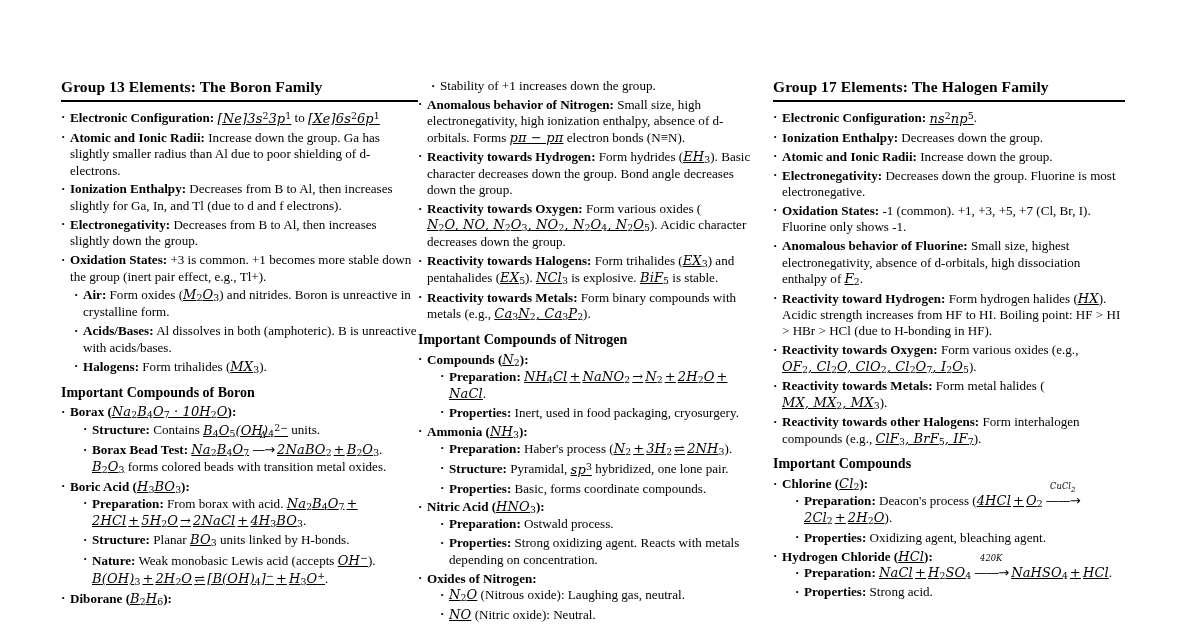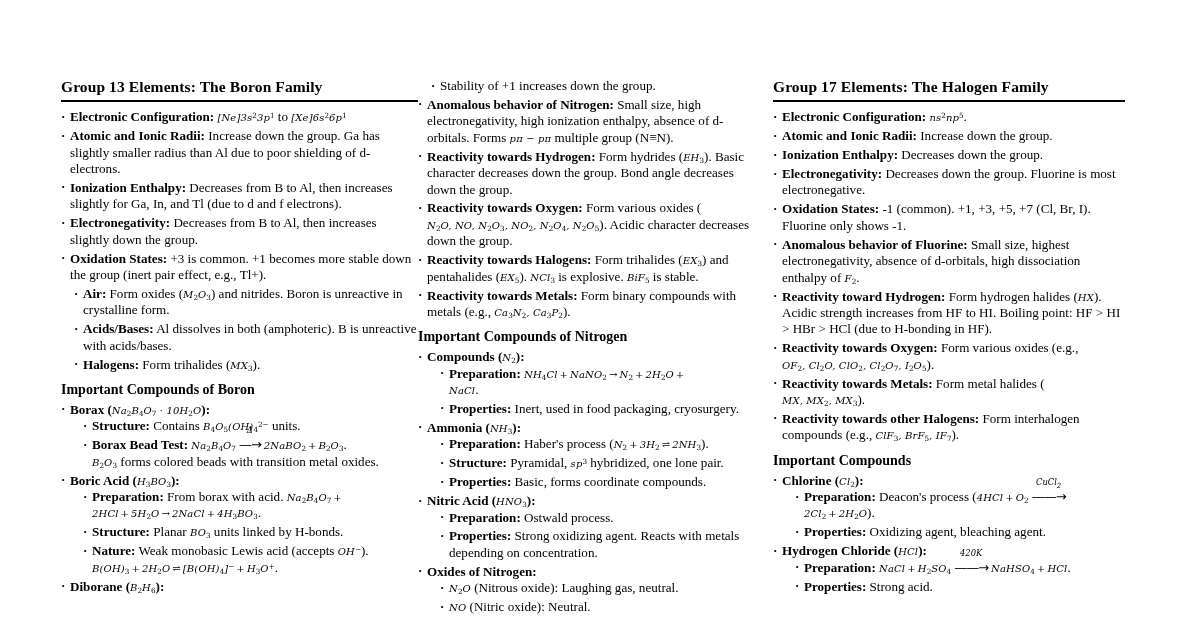--- a/index.html
+++ b/index.html
@@ -88,23 +88,24 @@
     line-height: 1.255;
   }
   li.item.tight { margin-bottom: 1px; }
   .lbl { font-weight: bold; }
   .txt { font-weight: normal; }
 
   
   .m {
     font-family: "DejaVu Serif", "Liberation Serif", serif;
     font-style: italic;
-    font-size: 10px;
+    font-size: 13.0px;
     letter-spacing: 0.15px;
     white-space: nowrap;
+    text-decoration: underline;
   }
   .m sub {
     font-style: normal;
     font-size: 0.72em;
     vertical-align: -0.24em;
     letter-spacing: 0;
   }
   .m sup {
     font-style: normal;
     font-size: 0.72em;
@@ -253,21 +254,21 @@
         <li class="item">
           <span class="txt">Stability of +1 increases down the group.</span>
         </li>
       </ul>
 
       <ul class="lvl1">
         <li class="item">
           <span class="lbl">Anomalous behavior of Nitrogen:</span>
           <span class="txt">Small size, high electronegativity, high ionization enthalpy, absence of d-orbitals. Forms</span>
           <span class="m">pπ − pπ</span>
-          <span class="txt">multiple group (N≡N).</span>
+          <span class="txt">electron bonds (N≡N).</span>
         </li>
         <li class="item">
           <span class="lbl">Reactivity towards Hydrogen:</span>
           <span class="txt">Form hydrides (</span><span class="m">EH<sub>3</sub></span><span class="txt">). Basic character decreases down the group. Bond angle decreases down the group.</span>
         </li>
         <li class="item">
           <span class="lbl">Reactivity towards Oxygen:</span>
           <span class="txt">Form various oxides (</span>
           <span class="eqblock"><span class="m">N<sub>2</sub>O, NO, N<sub>2</sub>O<sub>3</sub>, NO<sub>2</sub>, N<sub>2</sub>O<sub>4</sub>, N<sub>2</sub>O<sub>5</sub></span><span class="txt">). Acidic character decreases down the group.</span></span>
         </li>
@@ -358,26 +359,26 @@
     <div class="col col-3">
       <h2 class="section-title">Group 17 Elements: The Halogen Family</h2>
       <hr class="rule">
 
       <ul class="lvl1">
         <li class="item">
           <span class="lbl">Electronic Configuration:</span>
           <span class="m">ns<sup>2</sup>np<sup>5</sup></span><span class="txt">.</span>
         </li>
         <li class="item">
+          <span class="lbl">Ionization Enthalpy:</span>
+          <span class="txt">Decreases down the group.</span>
+        </li>
+        <li class="item">
           <span class="lbl">Atomic and Ionic Radii:</span>
           <span class="txt">Increase down the group.</span>
-        </li>
-        <li class="item">
-          <span class="lbl">Ionization Enthalpy:</span>
-          <span class="txt">Decreases down the group.</span>
         </li>
         <li class="item">
           <span class="lbl">Electronegativity:</span>
           <span class="txt">Decreases down the group. Fluorine is most electronegative.</span>
         </li>
         <li class="item">
           <span class="lbl">Oxidation States:</span>
           <span class="txt">-1 (common). +1, +3, +5, +7 (Cl, Br, I). Fluorine only shows -1.</span>
         </li>
         <li class="item">

